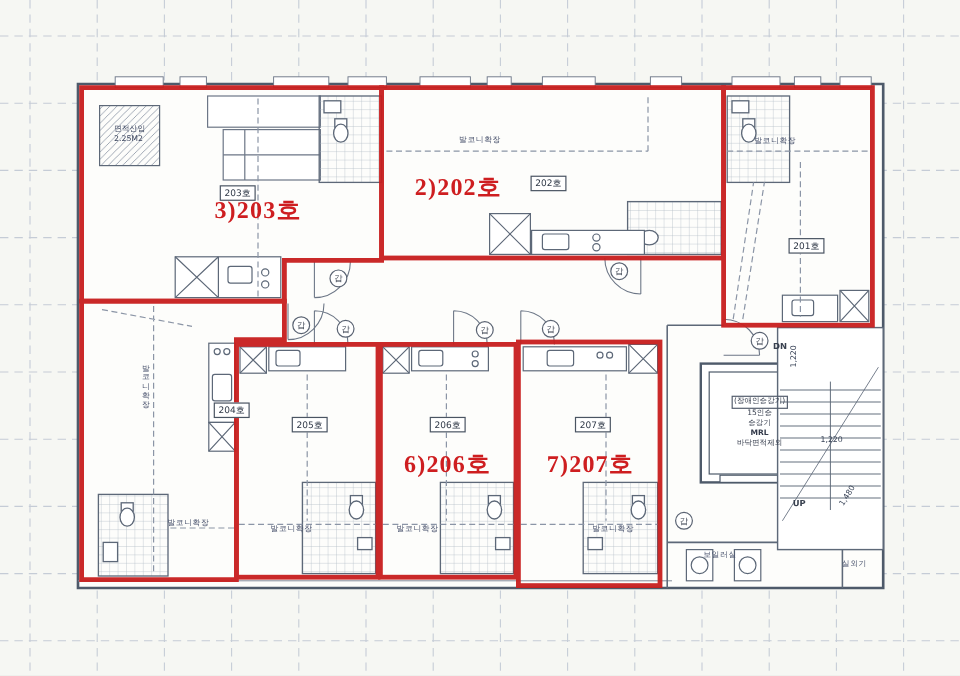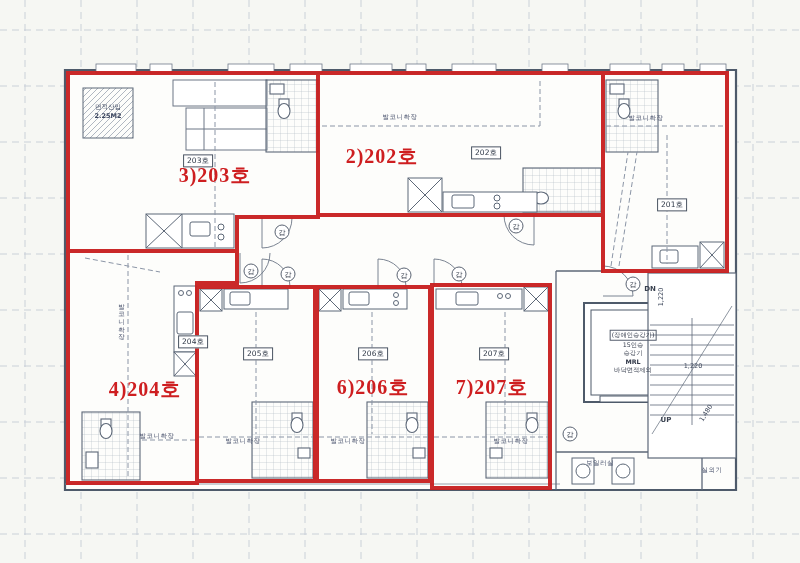--- a/index.html
+++ b/index.html
@@ -12,21 +12,21 @@
   .tagbox{font-size:7.5px;border:1px solid #4a5462;background:#fff;padding:0 3px;
           color:#2f3847;line-height:1.5;}
   .tny{font-size:6.5px;color:#47506b;letter-spacing:.5px;}
   .vert{writing-mode:vertical-rl;text-orientation:upright;letter-spacing:1px;}
   .doorc{width:13px;height:13px;border:1px solid #5a6372;border-radius:50%;background:#fff;
          font-size:7px;display:flex;align-items:center;justify-content:center;color:#323a48;}
   .elev{font-size:6.3px;color:#333a4a;text-align:center;line-height:1.35;}
   .elev .b1{border:1px solid #555e6d;padding:0 1px;display:inline-block;}
   .dim{font-size:6.5px;color:#3c465a;}
   .dirtxt{font-size:7px;font-weight:bold;color:#39414f;}
-  .areanote{font-size:6.5px;color:#3d4760;text-align:center;line-height:1.4;}
+  .areanote{font-size:6.5px;color:#3d4760;line-height:1.4;}
 </style>
 </head>
 <body>
 
 <div class="canvas">
 
 <svg width="800" height="563" viewBox="0 0 800 563">
   <defs>
     <pattern id="tl" width="7" height="7" patternUnits="userSpaceOnUse">
       <path d="M7 0H0V7" fill="none" stroke="#aeb7c2" stroke-width="0.6"></path>
@@ -173,43 +173,42 @@
     <rect x="603" y="73" width="124" height="198"></rect>
     <polygon points="68,251 237,251 237,283 197,283 197,483 68,483"></polygon>
     <rect x="197" y="287" width="118" height="194"></rect>
     <rect x="317" y="287" width="113" height="194"></rect>
     <rect x="432" y="285" width="118" height="203"></rect>
   </g>
 </svg>
 
 <div class="lbl biglabel" style="left:382px;top:156px;">2)202호</div>
 <div class="lbl biglabel" style="left:215px;top:175px;">3)203호</div>
-<div class="lbl biglabel" style="left:145px;top:389px;">4)204호</div>
 <div class="lbl biglabel" style="left:373px;top:387px;">6)206호</div>
 <div class="lbl biglabel" style="left:492px;top:387px;">7)207호</div>
 
 <div class="lbl tagbox" style="left:672px;top:205px;">201호</div>
-<div class="lbl tagbox" style="left:457px;top:153px;margin-left:29px;">202호</div>
+<div class="lbl tagbox" style="left:457px;top:153px;">202호</div>
 <div class="lbl tagbox" style="left:198px;top:161px;">203호</div>
 <div class="lbl tagbox" style="left:150px;top:342px;margin-left:43px;">204호</div>
 <div class="lbl tagbox" style="left:258px;top:354px;">205호</div>
 <div class="lbl tagbox" style="left:373px;top:354px;">206호</div>
 <div class="lbl tagbox" style="left:494px;top:354px;">207호</div>
 
 <div class="lbl tny" style="left:400px;top:117px;">발코니확장</div>
 <div class="lbl tny" style="left:646px;top:118px;">발코니확장</div>
 <div class="lbl tny vert" style="left:121px;top:318px;">발코니확장</div>
 <div class="lbl tny" style="left:157px;top:436px;">발코니확장</div>
 <div class="lbl tny" style="left:243px;top:441px;">발코니확장</div>
 <div class="lbl tny" style="left:348px;top:441px;">발코니확장</div>
 <div class="lbl tny" style="left:511px;top:441px;">발코니확장</div>
 
 <div class="lbl areanote" style="left:108px;top:112px;">
   <div>면적산입</div>
-  <div style="font-weight:bold">2.25M2</div>
+  <div style="font-weight:normal">2.25M2</div>
 </div>
 
 <div class="lbl elev" style="left:633px;top:352px;">
   <div><span class="b1">(장애인승강기)</span></div>
   <div>15인승</div>
   <div>승강기</div>
   <div style="font-weight:bold">MRL</div>
   <div>바닥면적제외</div>
 </div>
 

